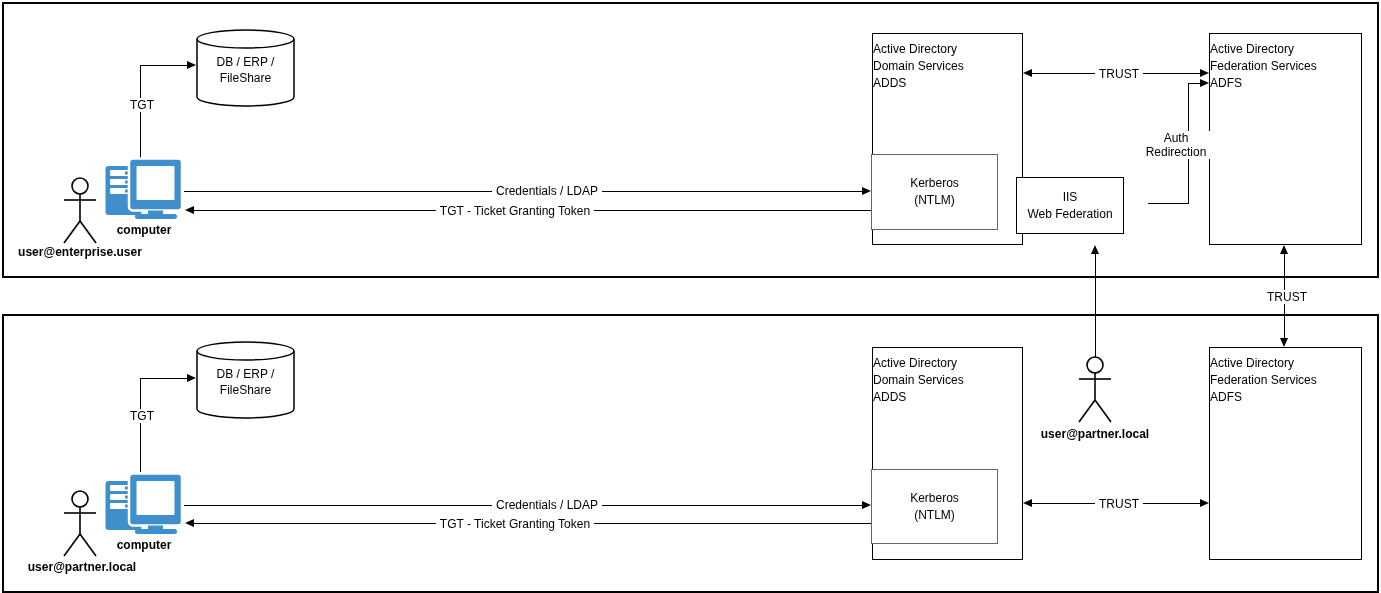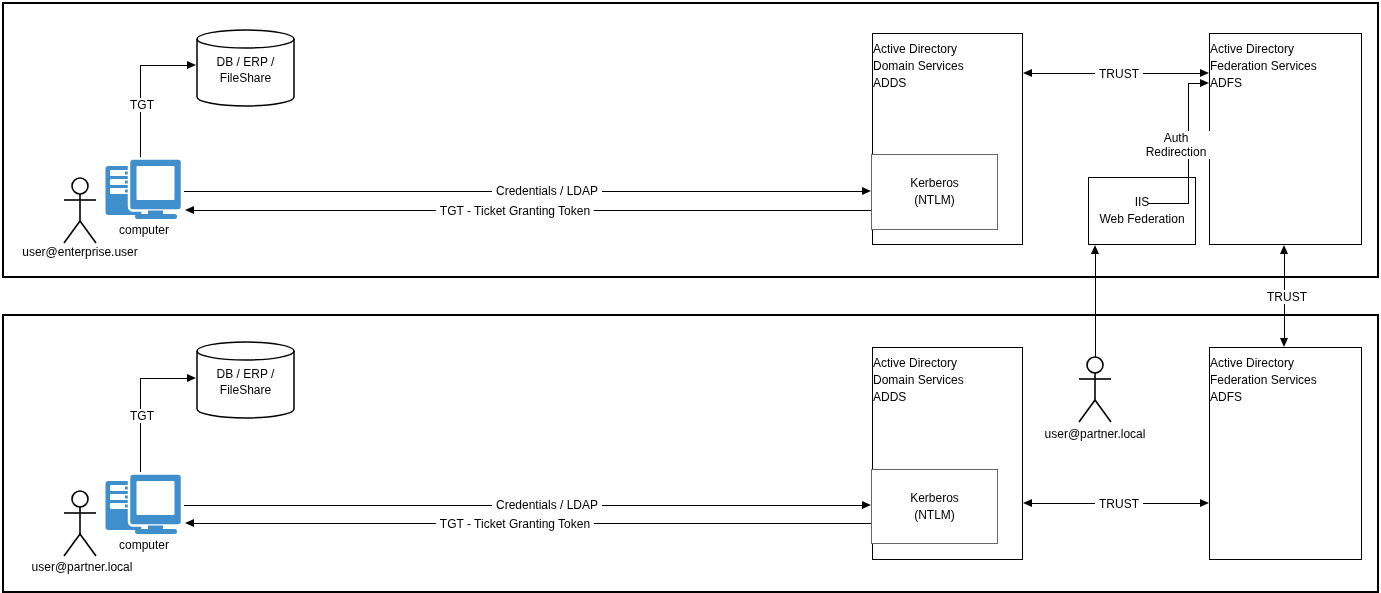--- a/index.html
+++ b/index.html
@@ -17,21 +17,21 @@
   .vline { position:absolute; width:0; border-left:1px solid #000; }
   .ah { position:absolute; width:0; height:0; }
   .ah-r { border-top:4.5px solid transparent; border-bottom:4.5px solid transparent; border-left:9px solid #000; }
   .ah-l { border-top:4.5px solid transparent; border-bottom:4.5px solid transparent; border-right:9px solid #000; }
   .ah-u { border-left:4.5px solid transparent; border-right:4.5px solid transparent; border-bottom:9px solid #000; }
   .ah-d { border-left:4.5px solid transparent; border-right:4.5px solid transparent; border-top:9px solid #000; }
   .elabel { position:absolute; transform:translate(-50%,-50%); background:#fff;
             padding:0 4px; font-size:12px; line-height:14px; white-space:nowrap; z-index:5; }
   .elabel.multi { text-align:center; line-height:14px; }
   .flabel { position:absolute; transform:translateX(-50%); font-size:12px; line-height:14px;
-            white-space:nowrap; z-index:4; }
+            white-space:nowrap; z-index:4;font-weight:bold; }
   .cyl-label { position:absolute; display:flex; flex-direction:column; justify-content:center;
                align-items:center; font-size:12px; line-height:16px; text-align:center; z-index:3; }
   svg.shape { position:absolute; overflow:visible; }
   .blue-fill { fill:var(--accent,#3E8FCB); }
 </style>
 </head>
 <body>
 
 <div id="canvas">
 
@@ -92,21 +92,21 @@
     </div>
   </div>
 
   <div class="box" style="left:871px; top:154px; width:127px; height:76px; border-color:#666; z-index:2;">
     <div class="box-center">
       <div>Kerberos</div>
       <div>(NTLM)</div>
     </div>
   </div>
 
-  <div class="box" style="left:1088px; top:177px; width:108px; height:68px;">
+  <div class="box" style="left:1016px; top:177px; width:108px; height:57px;">
     <div class="box-center">
       <div>IIS</div>
       <div>Web Federation</div>
     </div>
   </div>
 
   <div class="box" style="left:1209px; top:33px; width:153px; height:212px;">
     <div class="box-title">
       <div>Active Directory</div>
       <div>Federation Services</div>

